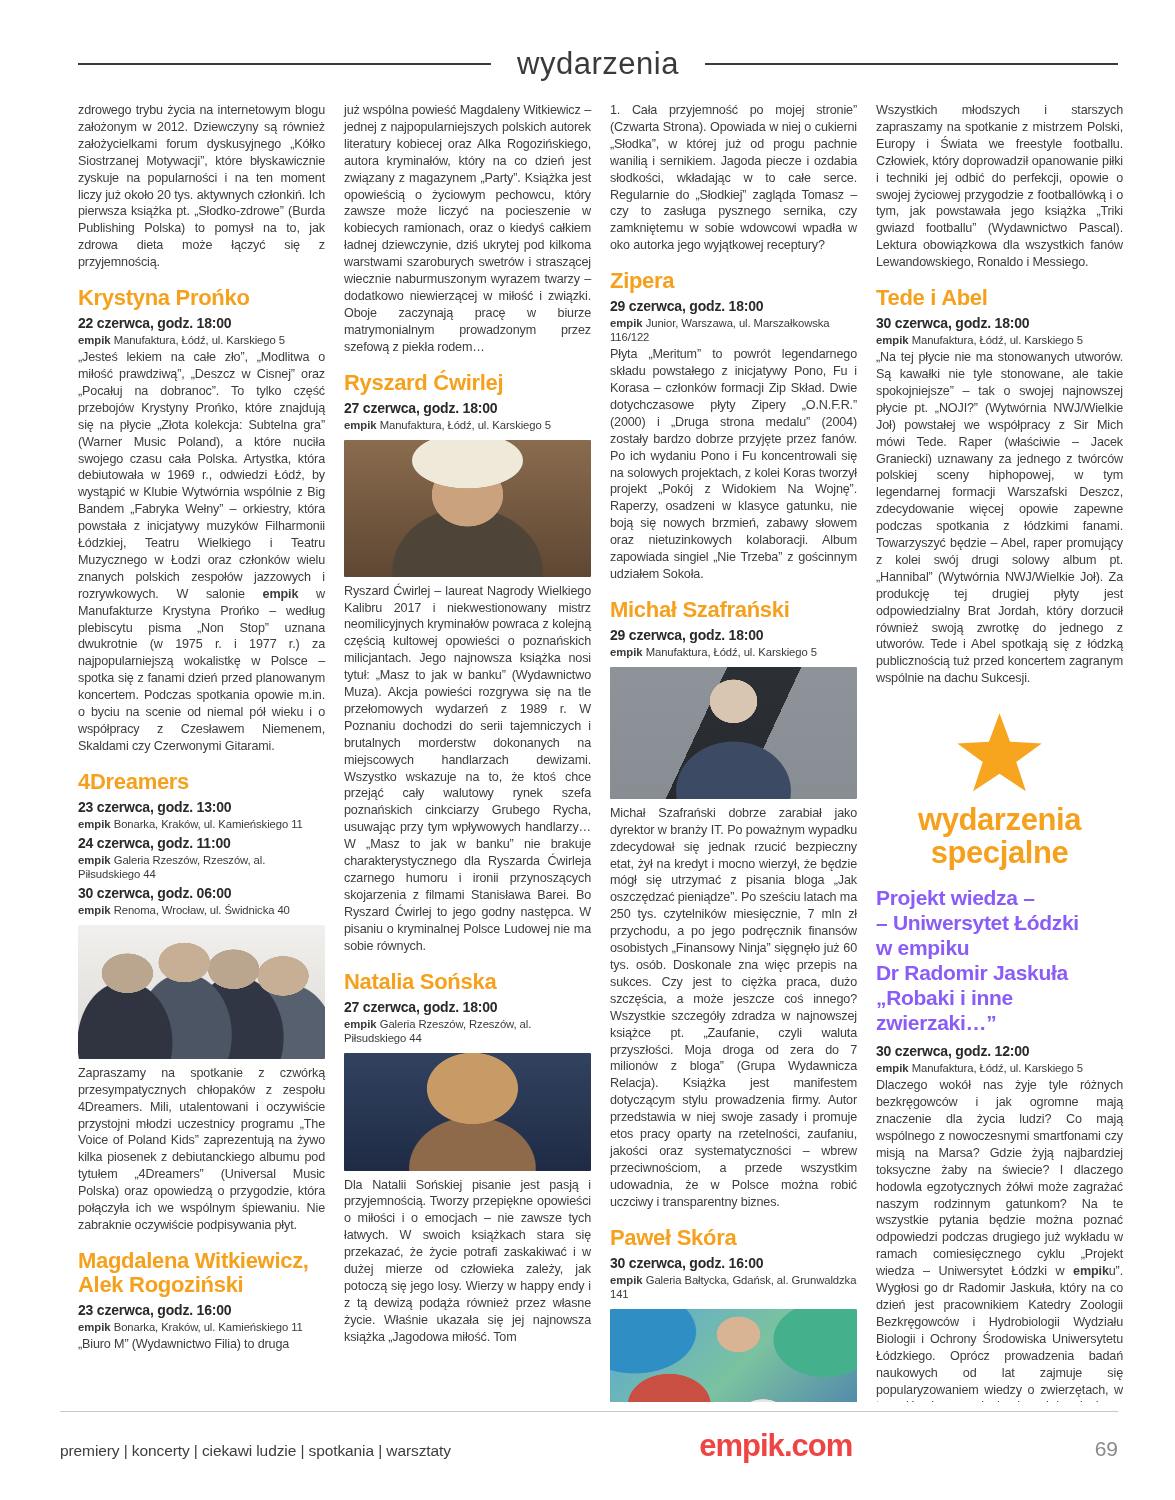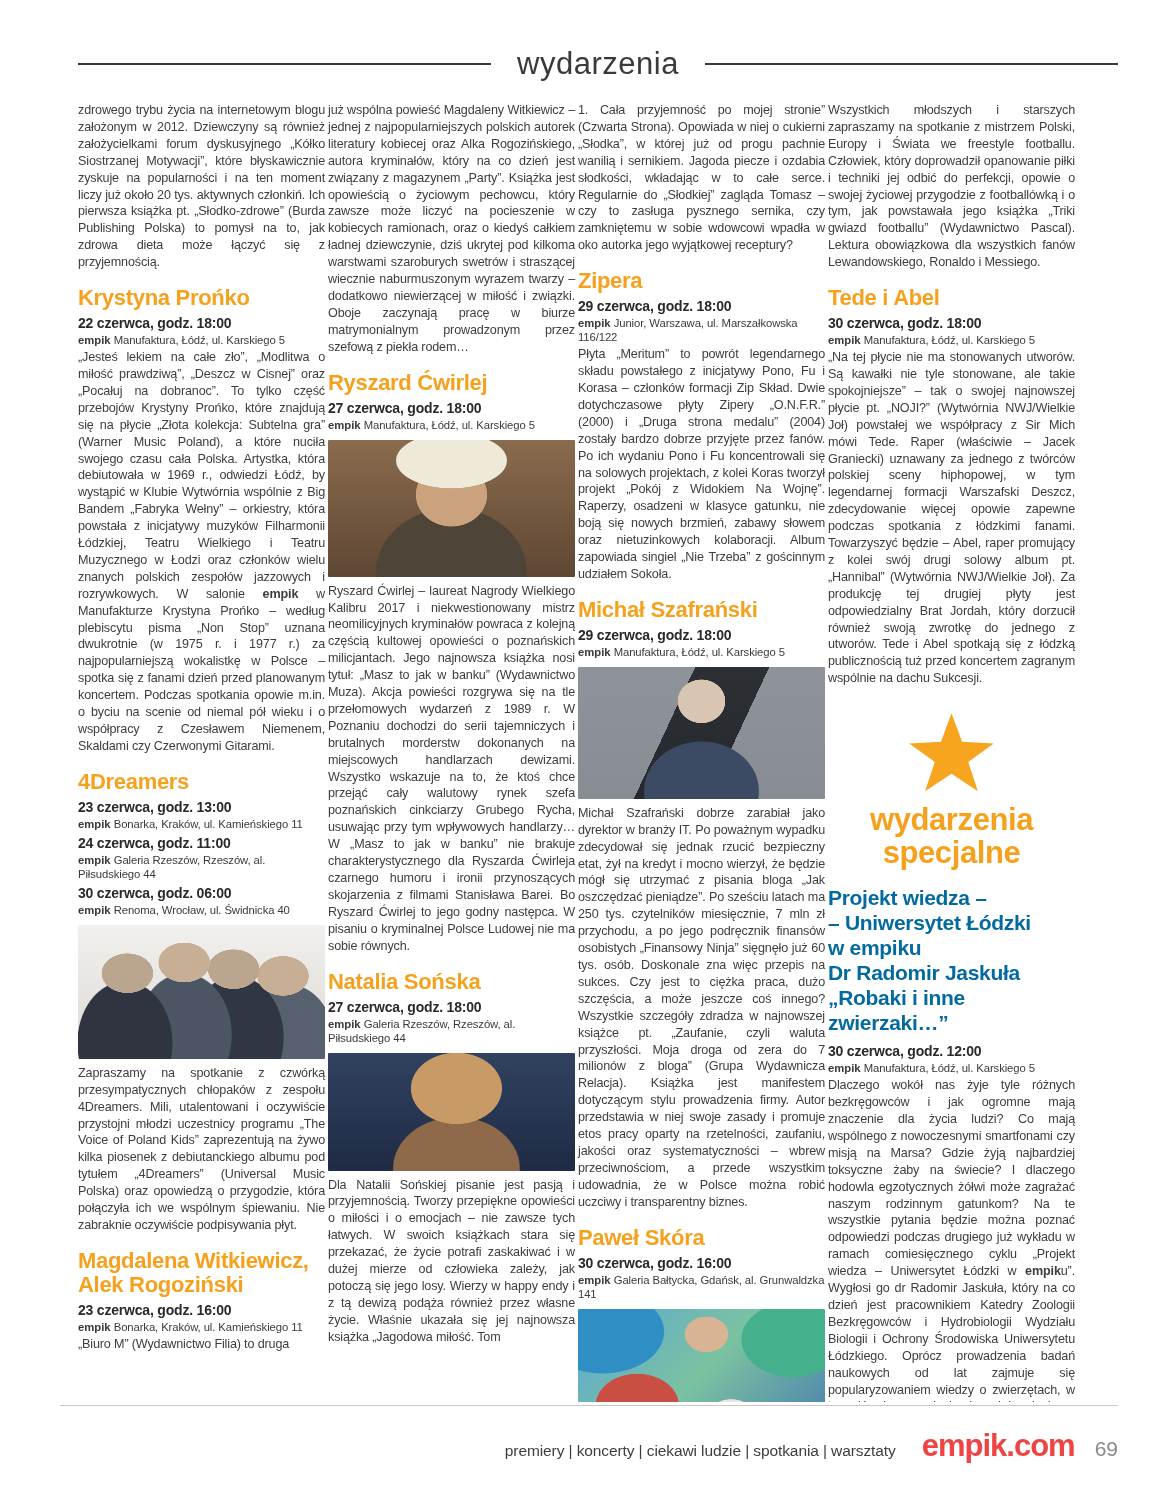--- a/index.html
+++ b/index.html
@@ -14,21 +14,21 @@
     display:flex;align-items:center;
     margin:46px 57px 20px 78px;
   }
   .page-header .rule{flex:1;height:0;border-top:2px solid #3a3a38}
   .page-header h1{
     margin:0 26px;font-size:31px;font-weight:300;letter-spacing:.5px;
     color:#3a3a38;white-space:nowrap;
   }
   
   .columns{
-    display:flex;gap:3px;margin:0 0 0 78px;
+    display:flex;gap:19px;margin:0 0 0 78px;
     height:1300px;overflow:hidden;
   }
   .col{width:247px;flex:0 0 247px}
   p.body-text{
     margin:0 0 1px 0;
     font-size:12.6px;line-height:16.9px;letter-spacing:-.15px;
     text-align:justify;color:#3d3d3b;
   }
   p.body-text b{font-weight:700}
   h3.section-title{
@@ -81,28 +81,28 @@
   .star{
     width:88px;height:84px;margin:26px auto 4px auto;background:#f7a41f;
     clip-path:polygon(50% 0%,62% 34%,98% 36%,69% 58%,80% 93%,50% 72%,20% 93%,31% 58%,2% 36%,38% 34%);
   }
   h2.special-title{
     margin:6px 0 16px 0;text-align:center;
     font-size:31px;line-height:33px;font-weight:700;color:#f5a11d;letter-spacing:-.4px;
   }
   h3.sub-title{
     margin:8px 0 6px 0;
-    font-size:21px;line-height:25px;font-weight:700;color:#0369a1;letter-spacing:-.3px;
+    font-size:21px;line-height:25px;font-weight:700;color:#8b5cf6;letter-spacing:-.3px;
   }
   
   .page-footer{
     position:absolute;left:60px;right:57px;bottom:36px;
     border-top:1px solid #c9c8c6;
-    display:flex;align-items:baseline;justify-content:flex-end;
-    padding-top:22px;
+    display:flex;align-items:baseline;justify-content:space-between;
+    padding-top:16px;
   }
   .footer-categories{font-size:15.5px;color:#3f3e3c;letter-spacing:-.1px;margin-right:26px}
   .logo{font-weight:800;color:#ef4444;font-size:31px;letter-spacing:-1px}
   .logo .logo-suffix{font-weight:700}
   .page-number{font-size:21px;color:#8a8a88;margin-left:20px}
 </style>
 </head>
 <body>
 
 <header class="page-header">

